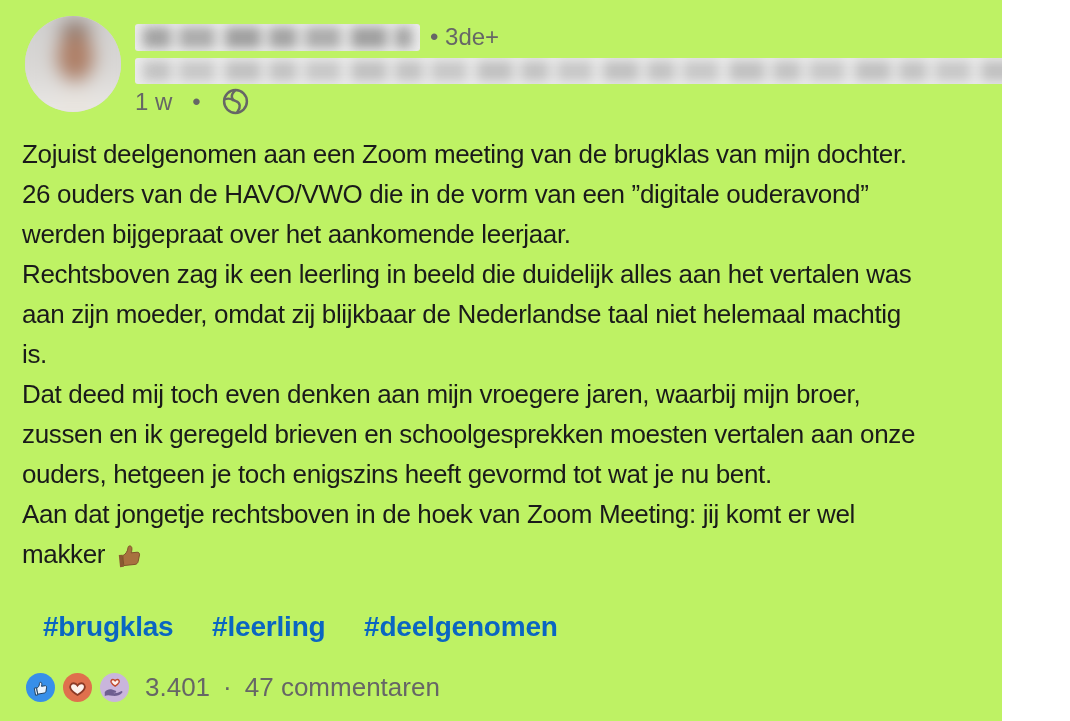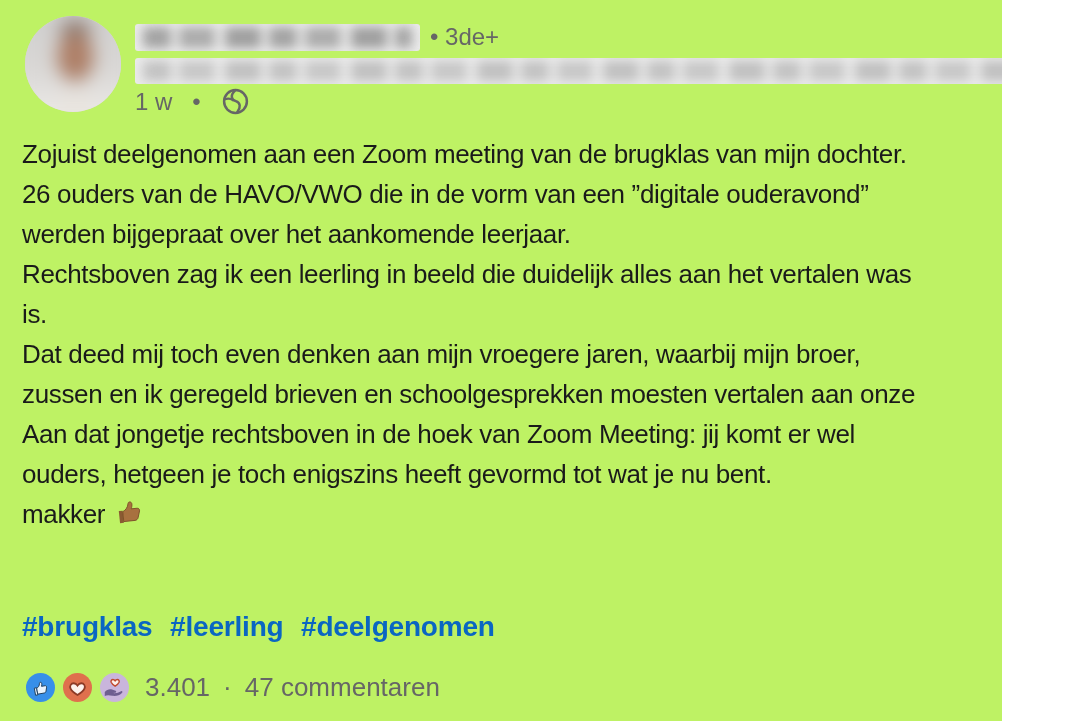--- a/index.html
+++ b/index.html
@@ -54,28 +54,28 @@
     font-size:24px; color:#666;
   }
   .meta-row .globe { width:29px; height:29px; display:block; }
   
   .body-text {
     position:absolute; left:22px; top:134px; right:0;
     font-size:26px; line-height:40px; letter-spacing:-0.35px;
     color:#1a1a1a;
   }
   .body-line { white-space:pre; height:40px; }
-  .last-line { display:flex; gap:9px; }
+  .last-line { display:flex; align-items:center; gap:9px; }
   .emoji-thumb { width:31px; height:31px; display:block; margin-top:2px; }
   
   .hashtags {
     position:absolute; left:22px; top:611px;
     font-size:28px; font-weight:bold; letter-spacing:-0.2px;
   }
-  .hashtags a { color:#0a66c2; text-decoration:none; margin-right:10px; cursor:pointer; }
+  .hashtags a { color:#0a66c2; text-decoration:none; margin-right:10px; cursor:pointer;margin-left:21px; }
   
   .social-row {
     position:absolute; left:26px; top:671px;
     display:flex; height:32px;
   }
   .reaction-icons { display:flex; align-items:center; gap:8px; cursor:pointer; }
   .reaction-icons svg { width:29px; height:29px; display:block; }
   .counts {
     margin-left:16px; font-size:26px; color:#666;
     display:flex; align-items:center; gap:13px; cursor:pointer;
@@ -109,25 +109,26 @@
       <path d="M13.5 3.6 C 8.8 8.2 9.8 12.2 14.3 13.6 C 18.8 15 19.3 19.6 15.8 24.2" fill="none" stroke="#666" stroke-width="2.4" stroke-linecap="round"></path>
       <path d="M3.6 11.8 C 7.2 10.8 9.8 11.4 11.4 12.8" fill="none" stroke="#666" stroke-width="2.2" stroke-linecap="round"></path>
     </svg>
   </div>
 
   <div class="body-text">
     <div class="body-line">Zojuist deelgenomen aan een Zoom meeting van de brugklas van mijn dochter.</div>
     <div class="body-line">26 ouders van de HAVO/VWO die in de vorm van een ”digitale ouderavond”</div>
     <div class="body-line">werden bijgepraat over het aankomende leerjaar.</div>
     <div class="body-line">Rechtsboven zag ik een leerling in beeld die duidelijk alles aan het vertalen was</div>
+    <div class="body-line">aan zijn moeder, omdat zij blijkbaar de Nederlandse taal niet helemaal machtig</div>
     <div class="body-line">is.</div>
     <div class="body-line">Dat deed mij toch even denken aan mijn vroegere jaren, waarbij mijn broer,</div>
     <div class="body-line">zussen en ik geregeld brieven en schoolgesprekken moesten vertalen aan onze</div>
+    <div class="body-line">ouders, hetgeen je toch enigszins heeft gevormd tot wat je nu bent.</div>
     <div class="body-line">Aan dat jongetje rechtsboven in de hoek van Zoom Meeting: jij komt er wel</div>
-    <div class="body-line">ouders, hetgeen je toch enigszins heeft gevormd tot wat je nu bent.</div>
     <div class="body-line last-line">
       <span>makker</span>
       <svg class="emoji-thumb" viewBox="0 0 24 24">
         <g transform="rotate(-6 12 12)">
           <path d="M3.8 10.8 h3 v9.4 h-3 z" fill="#8a5a32"></path>
           <path d="M6.8 11.6 c2.4-.9 4.2-3 4.7-5.8 .3-1.7 2.7-1.5 2.9.3 .1 1.3-.3 2.8-.9 4 h4.6 c1.2 0 2 1.1 1.7 2.2 l-1.7 5.2 c-.4 1.1-1.4 1.8-2.5 1.8 H6.8 z" fill="#a8713f" stroke="#7d4e28" stroke-width=".7"></path>
         </g>
       </svg>
     </div>
   </div>

